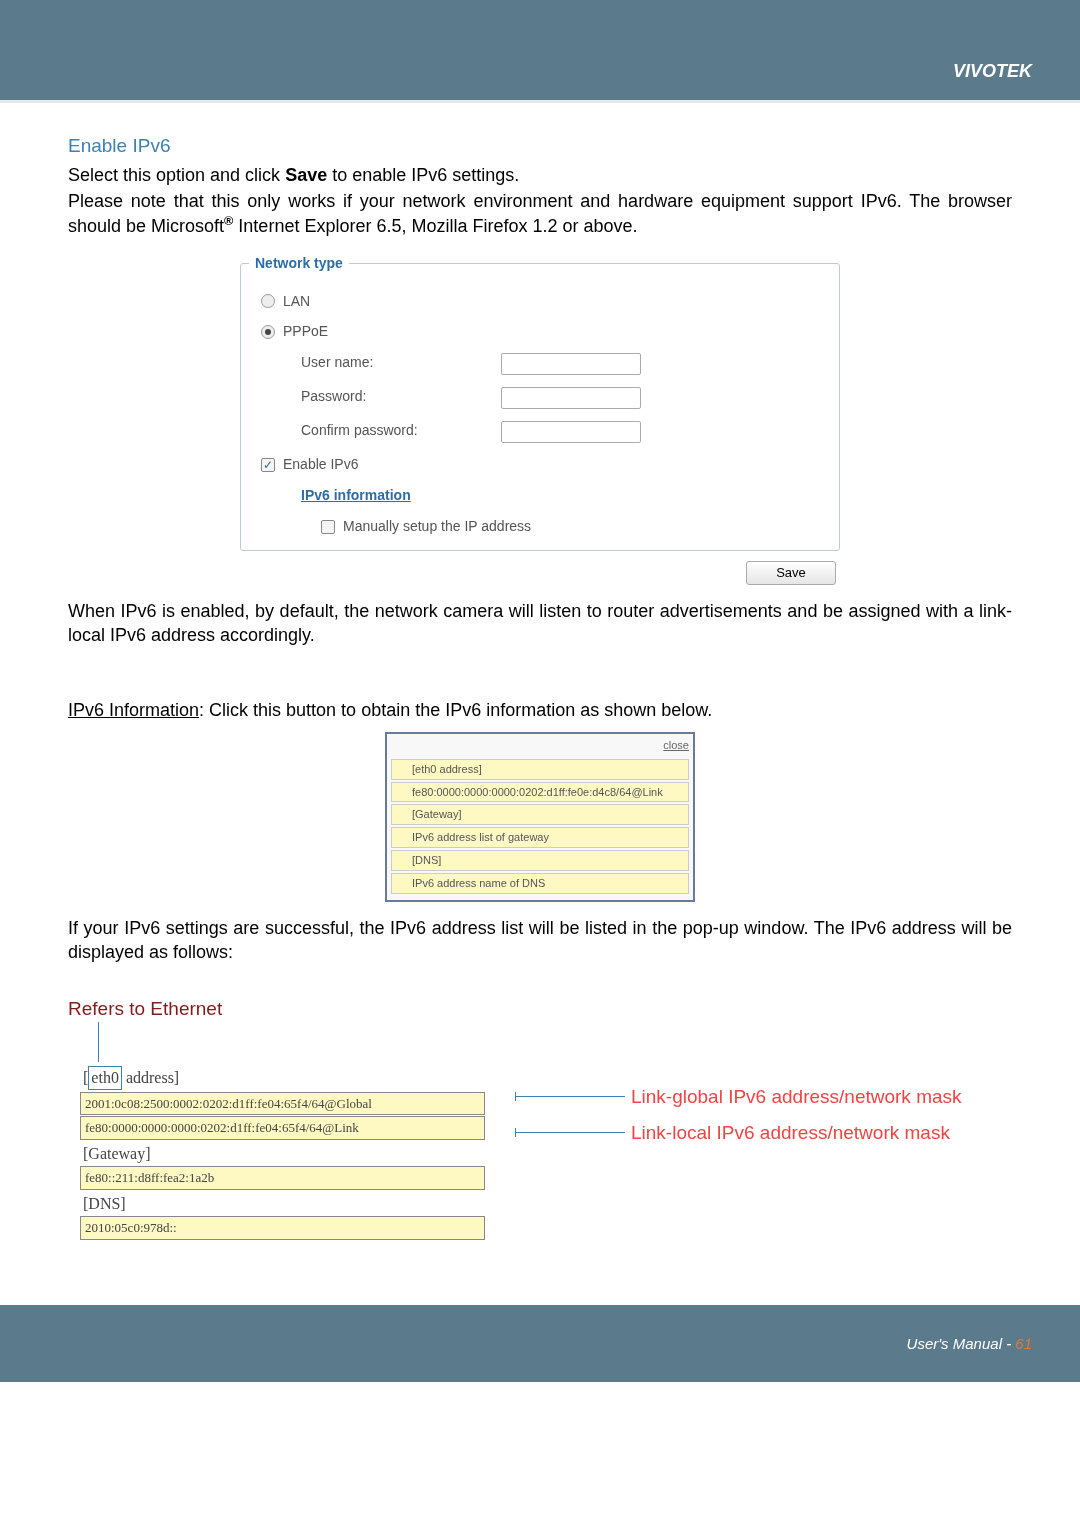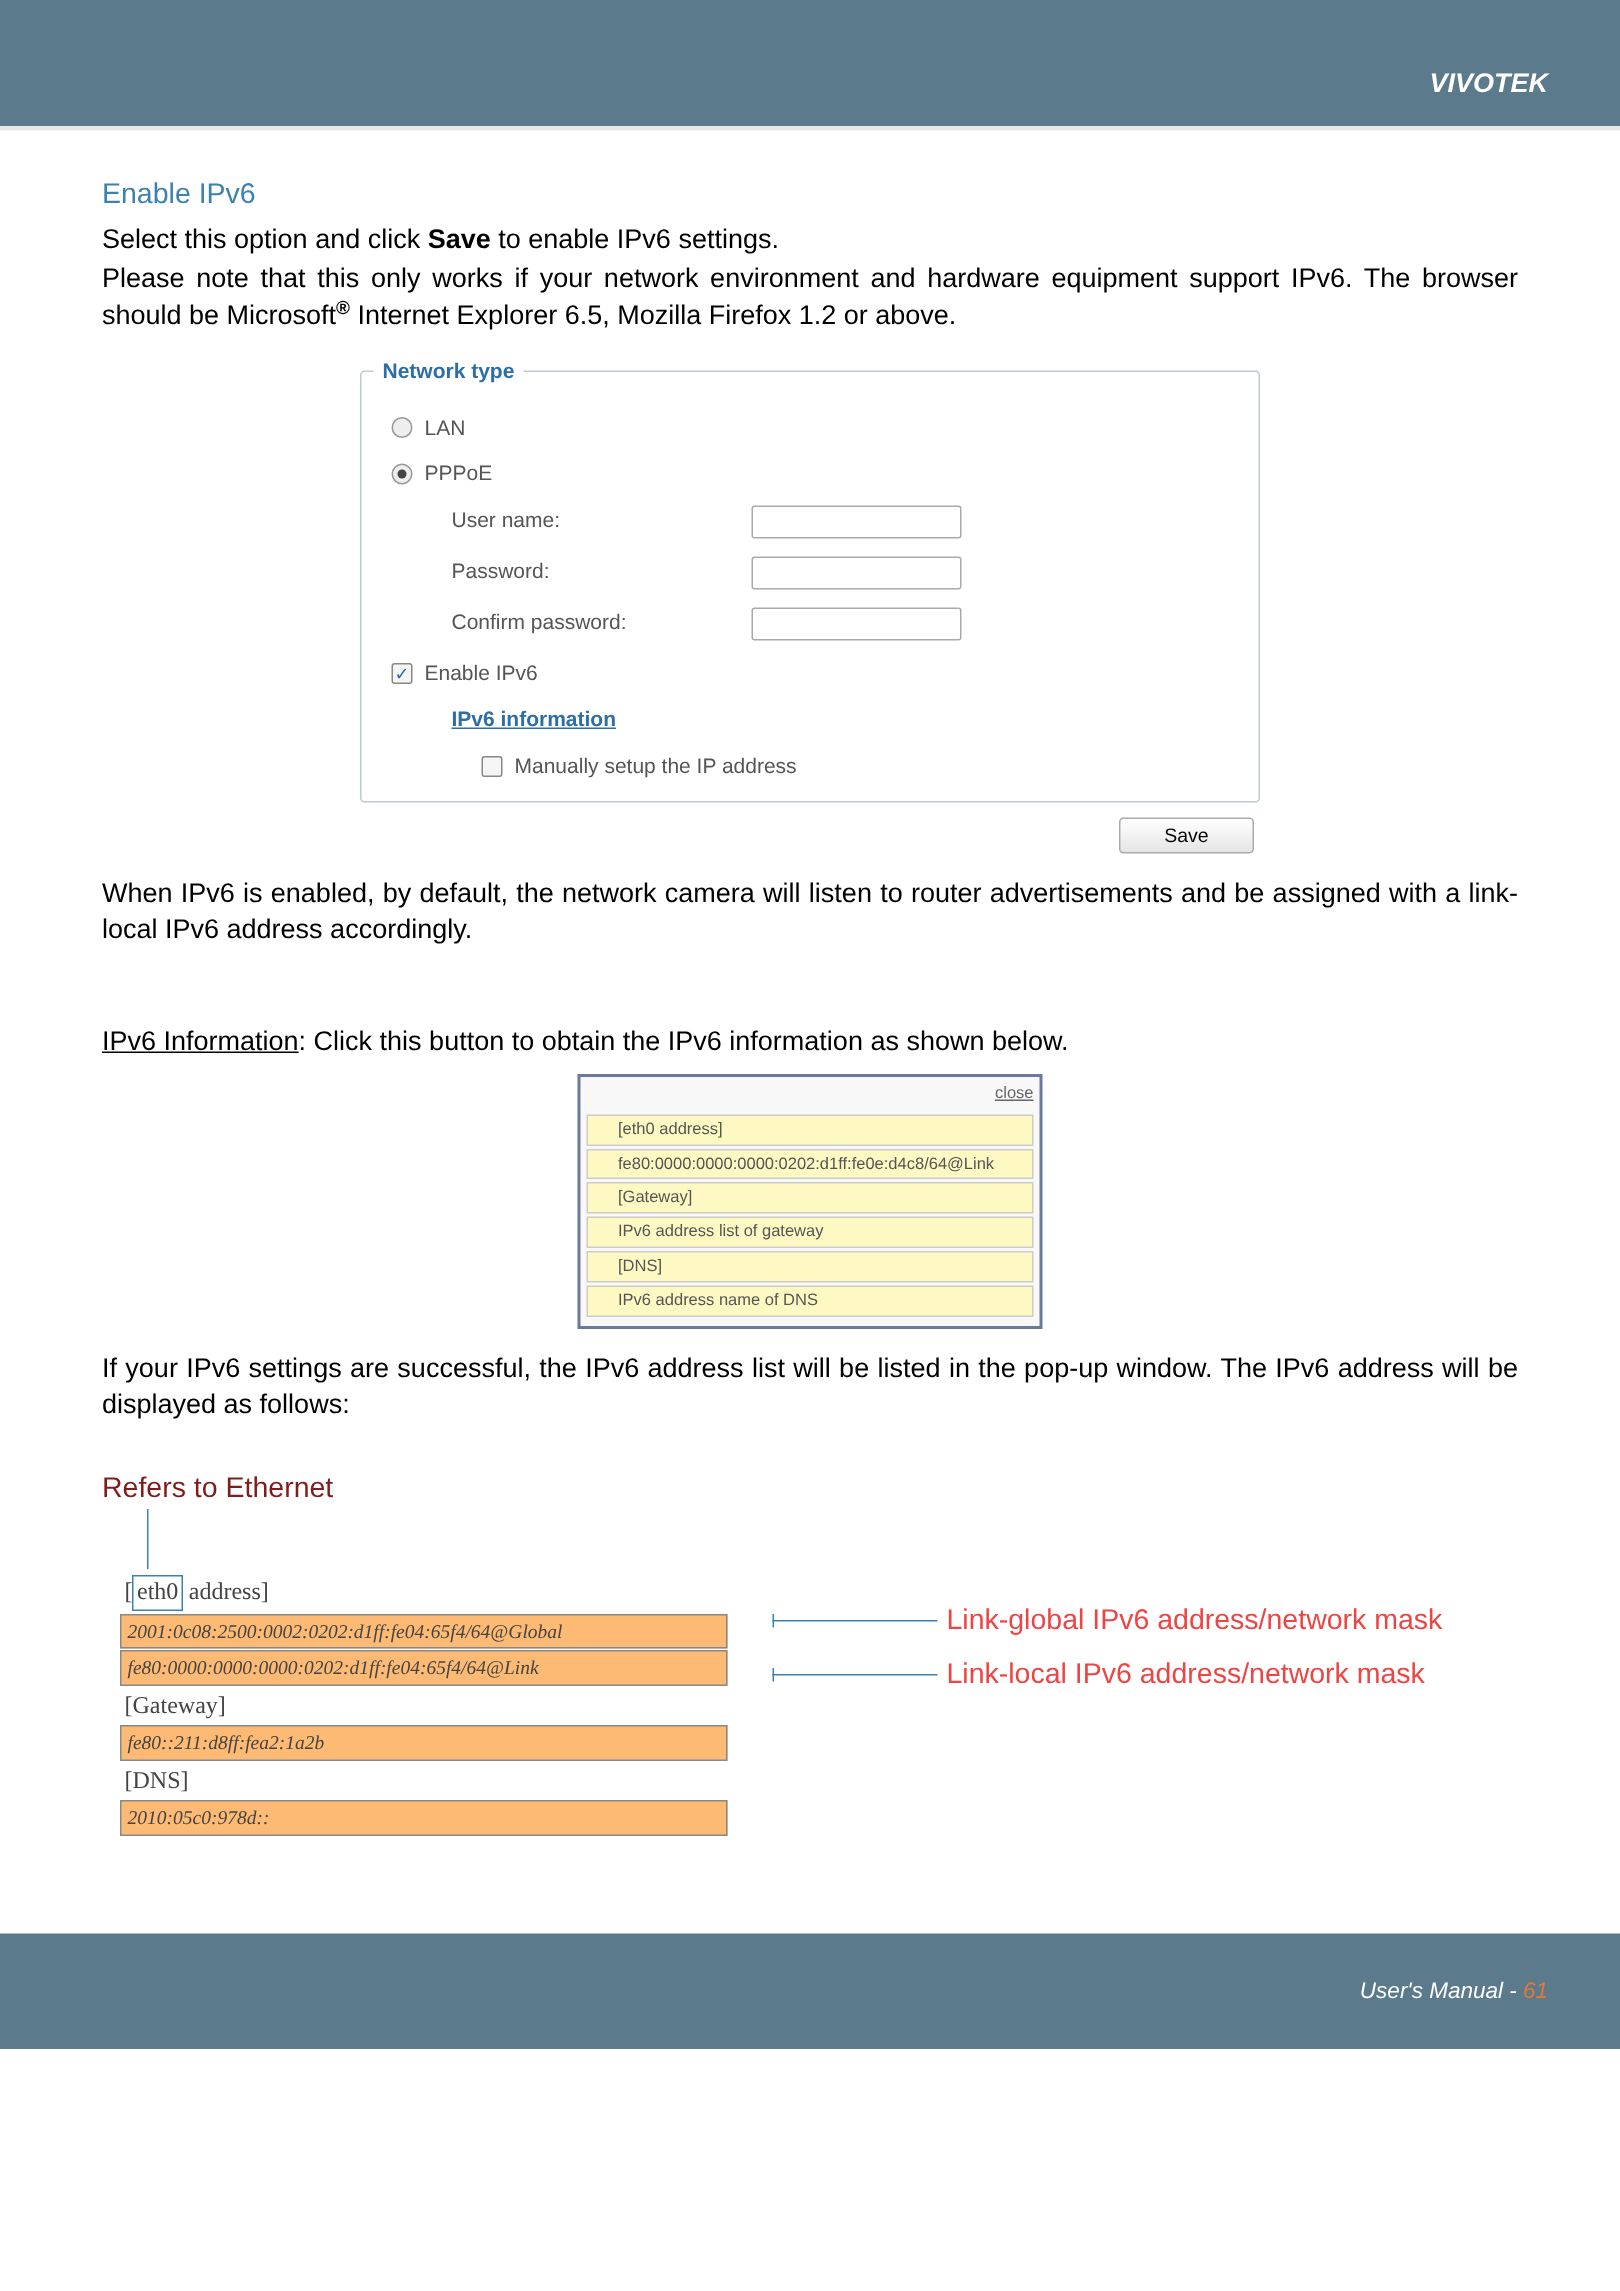--- a/index.html
+++ b/index.html
@@ -7,21 +7,21 @@
       padding: 0;
       box-sizing: border-box;
     }
     body {
       font-family: Arial, sans-serif;
       width: 1080px;
       background: #fff;
     }
     .header-bar {
       background: #5b7a8c;
-      height: 84px;
+      height: 100px;
       display: flex;
       align-items: flex-end;
       justify-content: flex-end;
       padding: 10px 48px 18px;
     }
     .header-bar .brand {
       color: #fff;
       font-style: italic;
       font-weight: bold;
       font-size: 18px;
@@ -219,23 +219,22 @@
     }
     .detail-header .eth-box {
       display: inline-block;
       border: 1px solid #3b82b3;
       padding: 0 2px;
     }
     .detail-cell {
       border: 1px solid #888;
       padding: 2px 4px;
       font-size: 13px;
-      background: #fdba74;
+      background: #fef9c3;
       margin-bottom: 1px;
-      font-style: italic;
     }
     .annot-col {
       padding-left: 30px;
       color: #ef4444;
       font-size: 19px;
     }
     .annot-line {
       display: flex;
       align-items: center;
       margin-bottom: 10px;

